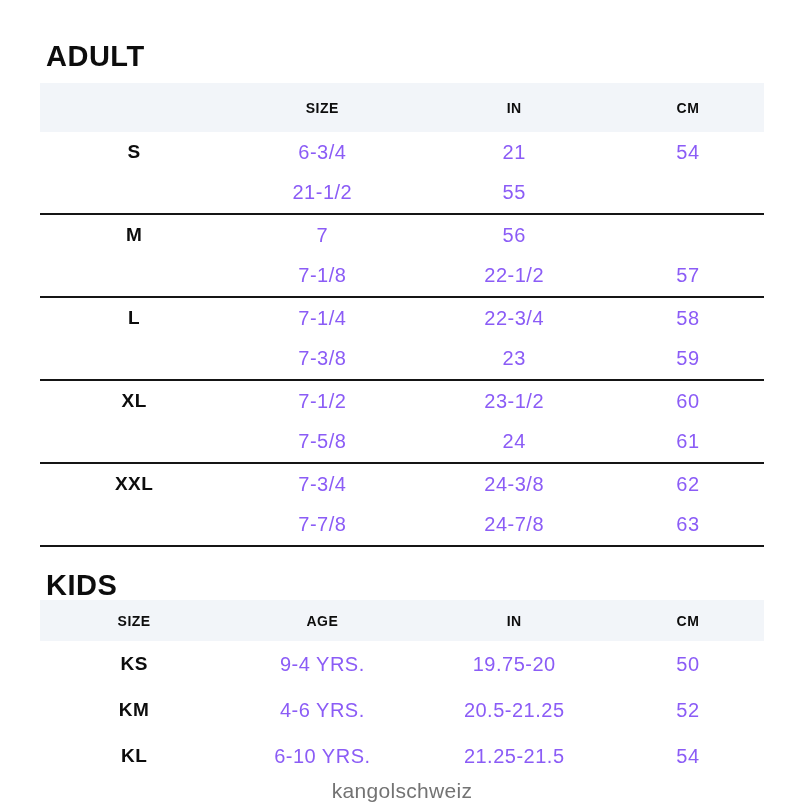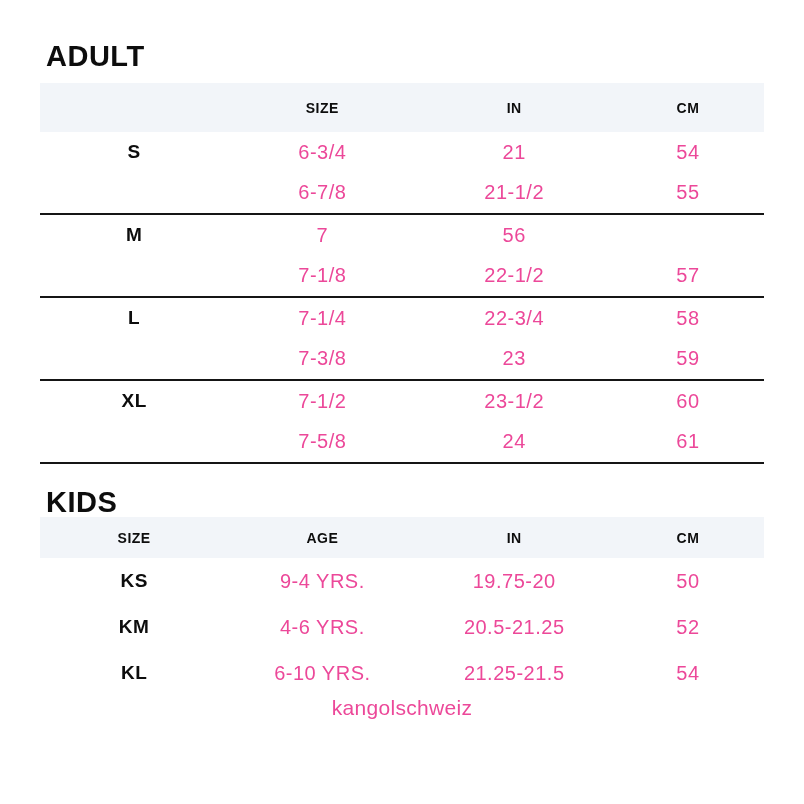--- a/index.html
+++ b/index.html
@@ -44,34 +44,34 @@
   .thead.kids-head { height: 41px; }
 
   .size-group { border-bottom: 2.5px solid #151515; }
   .line { height: 40.5px; }
   .kids-line { height: 46px; }
 
   .cell {
     font-size: 20px;
     font-weight: 300;
     letter-spacing: 0.5px;
-    color: #ec4899;
+    color: #8b5cf6;
   }
   .cell.label {
     font-size: 19px;
     font-weight: 800;
     letter-spacing: 0.5px;
     color: #0d0d0d;
   }
   .watermark {
     margin-top: 1px;
     text-align: center;
     font-size: 21px;
     line-height: 22px;
-    color: #ec4899;
+    color: #737373;
     letter-spacing: 0.3px;
   }
 </style>
 </head>
 <body>
 
 <div class="page">
 
   <h1 class="section-title">ADULT</h1>
 
@@ -85,21 +85,20 @@
 
     <div class="size-group">
       <div class="grid-row line">
         <div class="cell label">S</div>
         <div class="cell">6-3/4</div>
         <div class="cell">21</div>
         <div class="cell">54</div>
       </div>
       <div class="grid-row line">
         <div class="cell label"></div>
-        <div class="cell">6-7/8</div>
         <div class="cell">21-1/2</div>
         <div class="cell">55</div>
       </div>
     </div>
 
     <div class="size-group">
       <div class="grid-row line">
         <div class="cell label">M</div>
         <div class="cell">7</div>
         <div class="cell">56</div>
@@ -135,20 +134,34 @@
         <div class="cell">60</div>
       </div>
       <div class="grid-row line">
         <div class="cell label"></div>
         <div class="cell">7-5/8</div>
         <div class="cell">24</div>
         <div class="cell">61</div>
       </div>
     </div>
 
+    <div class="size-group">
+      <div class="grid-row line">
+        <div class="cell label">XXL</div>
+        <div class="cell">7-3/4</div>
+        <div class="cell">24-3/8</div>
+        <div class="cell">62</div>
+      </div>
+      <div class="grid-row line">
+        <div class="cell label"></div>
+        <div class="cell">7-7/8</div>
+        <div class="cell">24-7/8</div>
+        <div class="cell">63</div>
+      </div>
+    </div>
   </div>
 
   <h1 class="section-title kids">KIDS</h1>
 
   <div>
     <div class="grid-row thead kids-head">
       <div class="th">SIZE</div>
       <div class="th">AGE</div>
       <div class="th">IN</div>
       <div class="th">CM</div>

